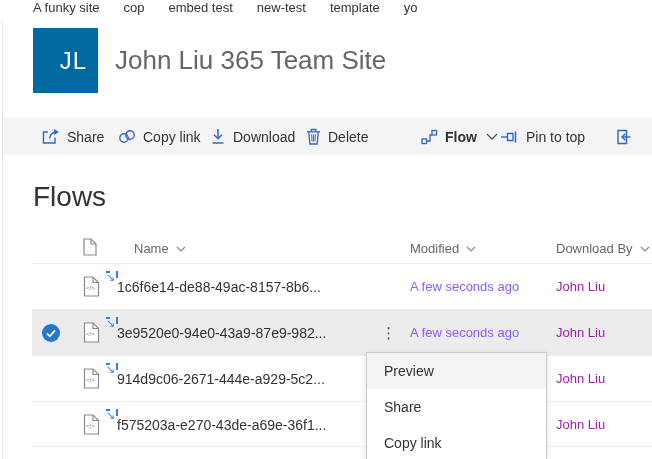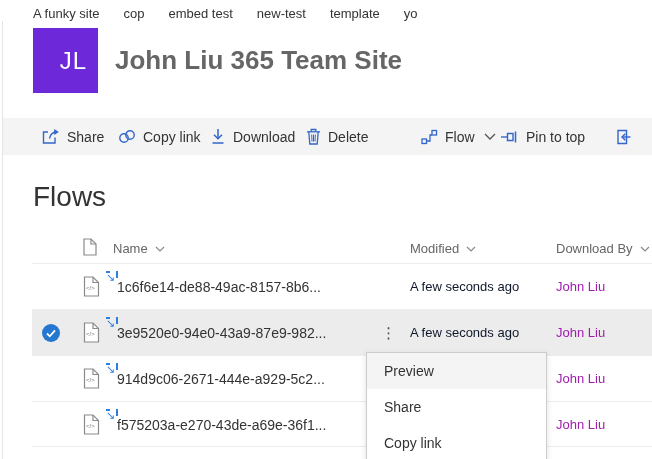--- a/index.html
+++ b/index.html
@@ -2,69 +2,69 @@
 <html><head>
 <meta charset="utf-8">
 <style>
   * { margin:0; padding:0; box-sizing:border-box; }
   html,body { width:652px; height:459px; overflow:hidden; background:#fff;
     font-family:"Liberation Sans", sans-serif; }
   .page { position:relative; width:652px; height:459px; background:#fff; overflow:hidden; }
 
   
   .topnav { position:absolute; left:0; top:0; width:652px; height:21px;
-    display:flex; align-items:flex-end; padding-left:33px; gap:24px; background:#fff; }
+    display:flex; align-items:flex-start; padding-left:33px; gap:24px; background:#fff; }
   .topnav .nav-item { font-size:13px; color:#333; white-space:nowrap; cursor:pointer; }
 
   .edge-line { position:absolute; left:2px; top:21px; bottom:0; width:1px; background:#e5e5e5; }
 
   
   .site-logo { position:absolute; left:33px; top:28px; width:65px; height:65px;
     display:flex; align-items:center; justify-content:center;
     color:#fff; font-size:24px; font-weight:300; letter-spacing:1px; cursor:pointer; }
   .site-title { position:absolute; left:115px; top:28px; height:65px;
-    display:flex; align-items:center; font-size:26px; font-weight:700; color:#666; }
+    display:flex; align-items:center; font-size:26px; font-weight:400; color:#666; }
 
   
   .toolbar { position:absolute; left:3px; top:118px; width:649px; height:37px; background:#f4f4f4; }
   .tb-item { position:absolute; top:0; height:37px; display:flex; align-items:center; gap:7px;
     cursor:pointer; white-space:nowrap; }
   .tb-item .tb-label { font-size:14px; color:#333; }
   .tb-item svg { display:block; }
   .tb-chevron { margin-left:2px; }
 
   
   .flows-title { position:absolute; left:33px; top:181px; font-size:28px; font-weight:400; color:#333; }
 
   
   .list { position:absolute; left:0; top:234px; width:652px; }
   .list-header { position:relative; height:29px; margin-left:32px; }
   .list-header .hcell { position:absolute; top:0; height:29px; display:flex; align-items:center; gap:7px;
     font-size:13px; color:#666; cursor:pointer; }
   .h-icon { left:51px; }
-  .h-name { left:81px; }
+  .h-name { left:102px; }
   .h-modified { left:378px; }
   .h-modifiedby { left:524px; }
 
   .rows { position:relative; }
   .row { position:relative; height:46px; margin-left:32px; border-top:1px solid #ededed; background:#fff; }
   .row:last-child { border-bottom:1px solid #ededed; }
   .row.selected { background:#ececec; }
   .cell-check { position:absolute; left:10px; top:14px; width:18px; height:18px; cursor:pointer; }
   .cell-fileicon { position:absolute; left:51px; top:12px; cursor:pointer; }
   .cell-new { position:absolute; left:74px; top:7px; width:13px; height:14px; }
   .new-arrow { position:absolute; left:0; top:1px; color:#2f7de1; font-size:11px; line-height:11px; }
   .new-vbar { position:absolute; right:1px; top:0; width:2px; height:7px; background:#2f7de1; }
   .new-hbar { position:absolute; left:0; top:0; width:4px; height:2px; background:#2f7de1; }
   .cell-name { position:absolute; left:85px; top:0; height:46px; line-height:46px;
     font-size:14px; color:#333; white-space:nowrap; cursor:pointer; }
   .cell-more { position:absolute; left:345px; top:0; height:46px; line-height:46px;
     font-size:15px; color:#444; cursor:pointer; padding:0 4px; }
   .cell-modified { position:absolute; left:378px; top:0; height:46px; line-height:46px;
-    font-size:13px; color:#0f172a; white-space:nowrap;text-align:right; }
+    font-size:13px; color:#8b5cf6; white-space:nowrap;text-align:right; }
   .cell-modifiedby { position:absolute; left:524px; top:0; height:46px; line-height:46px;
     font-size:13px; color:#a21caf; white-space:nowrap; }
 
   
   .context-menu { position:absolute; left:366px; top:352px; width:181px; background:#fff;
     border:1px solid #ccc; box-shadow:0 2px 6px rgba(0,0,0,0.12); z-index:10; }
   .menu-item { height:36px; line-height:36px; padding-left:17px; font-size:14px; color:#333;
     cursor:pointer; white-space:nowrap; }
   .menu-item.hovered { background:#f4f4f4; }
 </style>
@@ -77,21 +77,21 @@
       <div class="nav-item">A funky site</div>
       <div class="nav-item">cop</div>
       <div class="nav-item">embed test</div>
       <div class="nav-item">new-test</div>
       <div class="nav-item">template</div>
       <div class="nav-item">yo</div>
     </div>
 
   <div class="edge-line"></div>
 
-  <div class="site-logo" id="site-logo" style="background: #6d28d9; padding-left: 16px;">JL</div>
+  <div class="site-logo" id="site-logo" style="background: #0369a1; padding-left: 16px;">JL</div>
   <div class="site-title">John Liu 365 Team Site</div>
 
   <div class="toolbar" id="toolbar">
       <div class="tb-item" style="left: 38px;">
         <span style="display: flex;">
           <svg width="19" height="17" viewBox="0 0 19 17">
             <path d="M7,4 H2.5 V15 H14 V9.5" fill="none" stroke="#3366cc" stroke-width="1.4"></path>
             <path d="M8.5,10.5 C9.5,5.5 12.5,4 16,3.8" fill="none" stroke="#3366cc" stroke-width="1.4"></path>
             <polygon points="13.2,1 17.8,3.9 13.2,7" fill="#3366cc"></polygon>
           </svg>
@@ -123,21 +123,21 @@
       <div class="tb-item" style="left: 207px;">
         <span style="display: flex;">
           <svg width="16" height="17" viewBox="0 0 16 17">
             <line x1="8" y1="1" x2="8" y2="10" stroke="#3366cc" stroke-width="1.5"></line>
             <polyline points="4,6.8 8,10.8 12,6.8" fill="none" stroke="#3366cc" stroke-width="1.5"></polyline>
             <line x1="2.5" y1="15" x2="13.5" y2="15" stroke="#3366cc" stroke-width="1.5"></line>
           </svg>
         </span>
         <span class="tb-label">Download</span>
       </div>
-      <div class="tb-item" style="left: 418px;">
+      <div class="tb-item" style="left: 418px; font-weight: bold;">
         <span style="display: flex;">
           <svg width="17" height="16" viewBox="0 0 17 16">
             <rect x="1" y="10" width="4.5" height="4.5" fill="none" stroke="#3366cc" stroke-width="1.3"></rect>
             <rect x="11" y="1.5" width="4.5" height="4.5" fill="none" stroke="#3366cc" stroke-width="1.3"></rect>
             <polyline points="5.5,12 9,12 9,6 11,6" fill="none" stroke="#3366cc" stroke-width="1.3"></polyline>
           </svg>
         </span>
         <span class="tb-label">Flow</span>
         <span class="tb-chevron" style="display: flex;">
           <svg width="12" height="7" viewBox="0 0 12 7">

